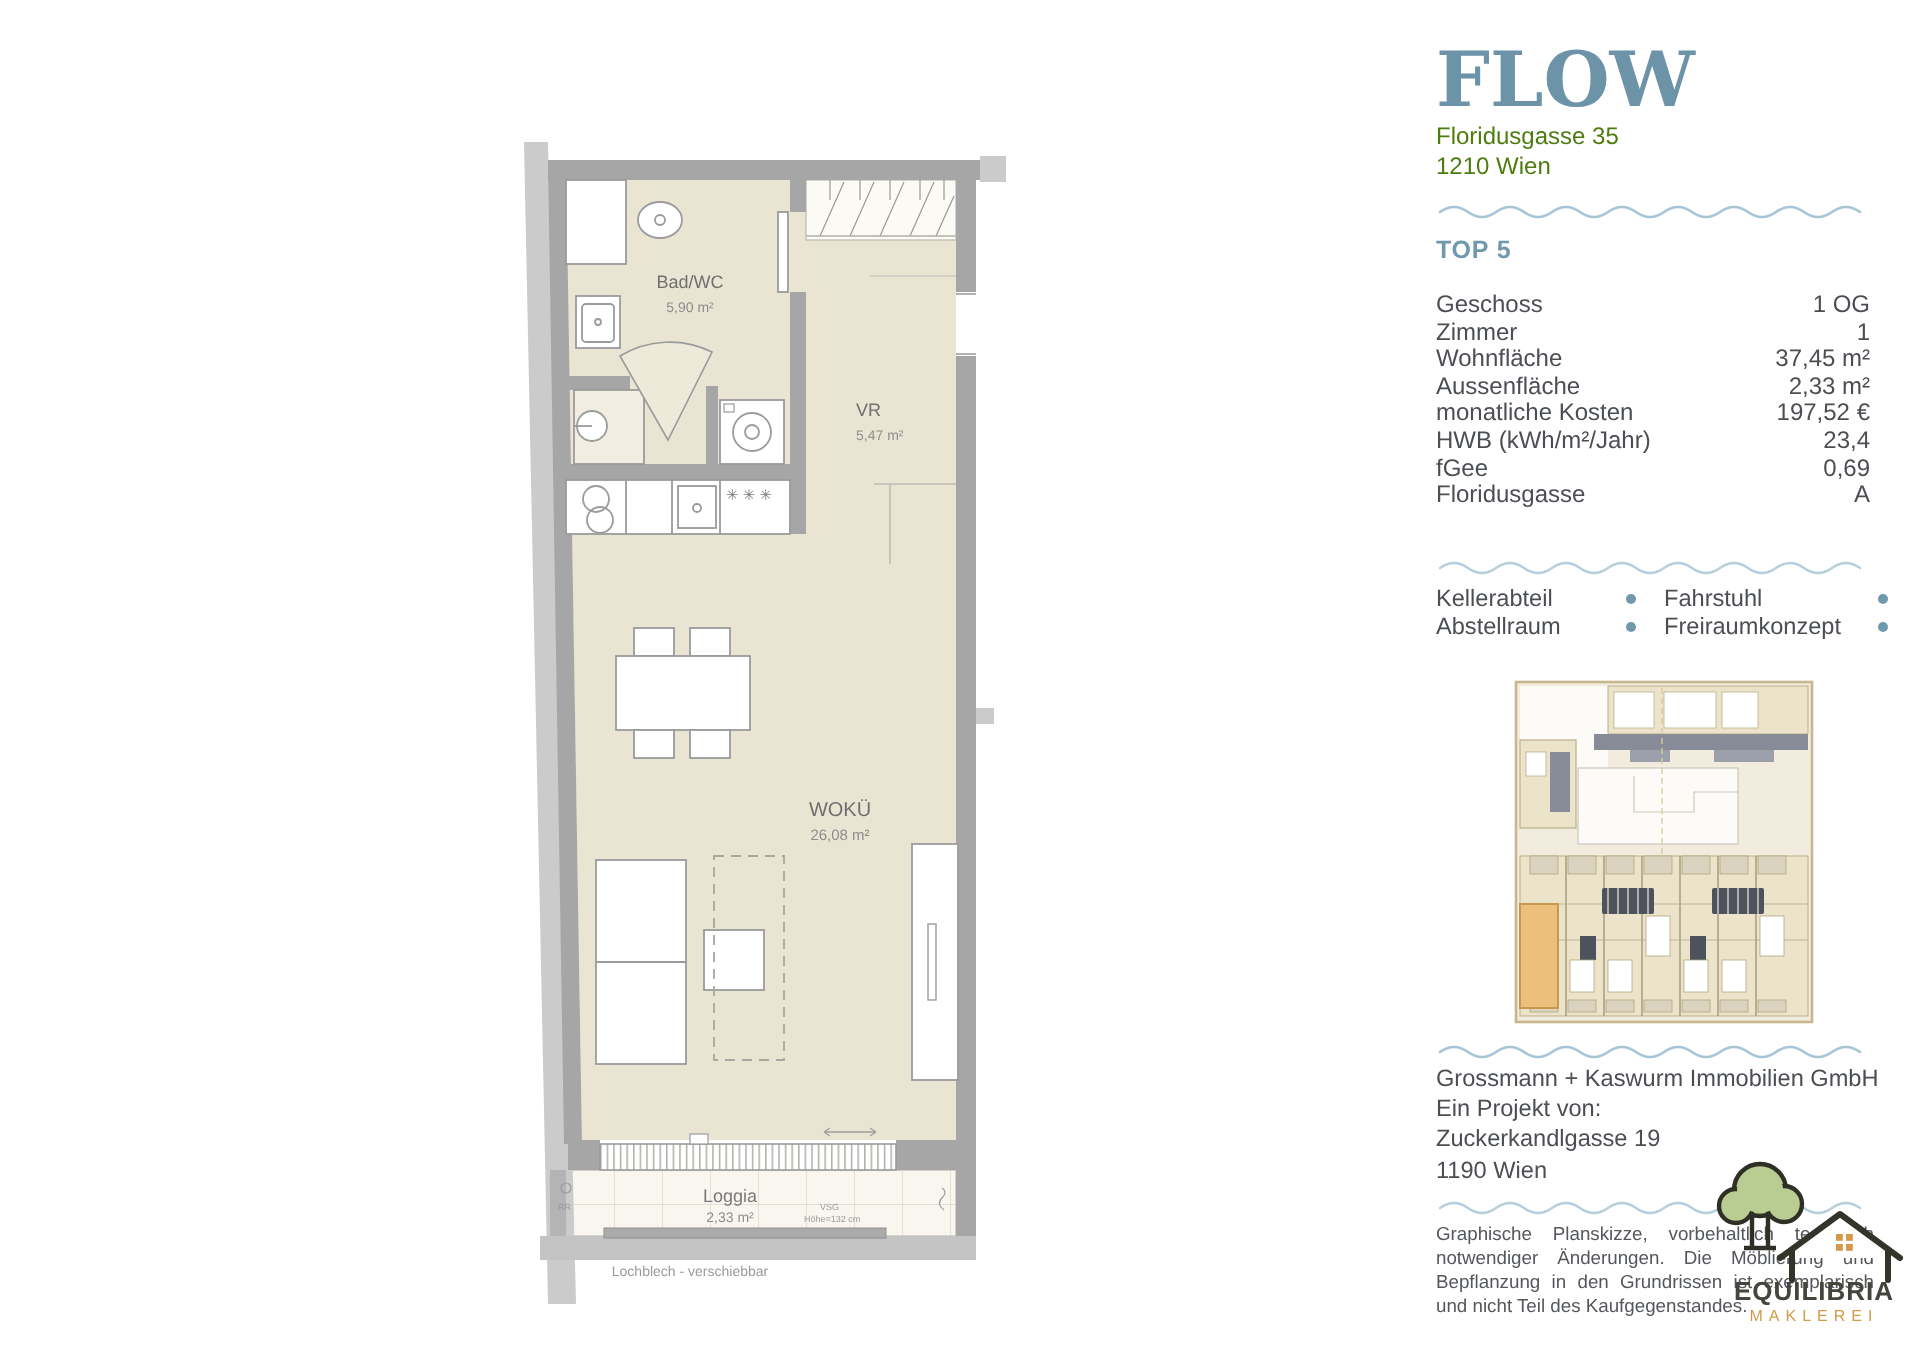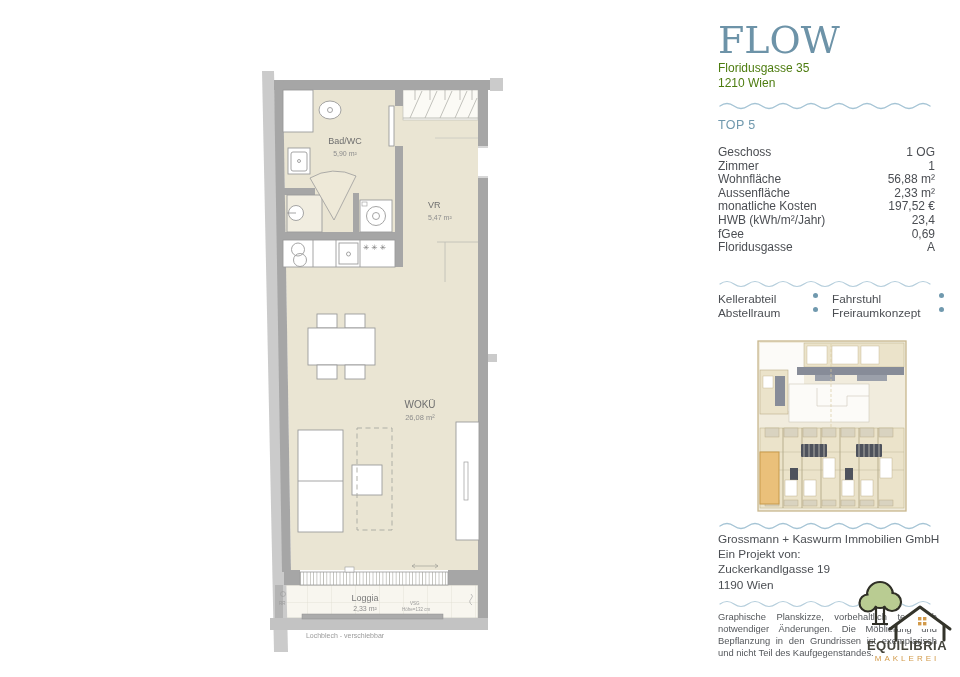--- a/index.html
+++ b/index.html
@@ -3,33 +3,33 @@
 <meta charset="utf-8">
 <style>
   html,body{margin:0;padding:0}
   body{
     width:960px;height:677px;position:relative;background:#ffffff;
     font-family:"Liberation Sans",sans-serif;color:#4b4e53;overflow:hidden;
   }
   
   .brand{position:absolute;left:718px;top:22px;width:220px}
   .flow-logo{
-    font-family:"DejaVu Serif",serif;font-weight:normal;font-size:38px;line-height:36px;
+    font-family:"DejaVu Serif",serif;font-weight:bold;font-size:38px;line-height:36px;
     color:#6d93a8;letter-spacing:0px;
   }
   .address{font-size:12px;line-height:15px;margin-top:3px;color:#4d7c0f}
   .wavy{position:absolute;left:718px;width:218px;height:10px}
-  .top5{position:absolute;left:718px;top:118px;color:#7099ae;font-weight:normal;
+  .top5{position:absolute;left:718px;top:118px;color:#7099ae;font-weight:bold;
         font-size:12.5px;letter-spacing:.4px}
   .details{position:absolute;left:718px;top:146px;width:217px;font-size:12px}
   .details .row{display:flex;justify-content:space-between;line-height:13.6px}
   .details .val{text-align:left;white-space:nowrap}
   .amenities{position:absolute;left:718px;top:293px;width:212px;display:grid;
              grid-template-columns:100px 112px;column-gap:14px;row-gap:1px;font-size:11.8px}
-  .amenity{display:flex;justify-content:space-between;line-height:12.8px}
+  .amenity{display:flex;justify-content:space-between;align-items:center;line-height:12.8px}
   .dot{width:5px;height:5px;border-radius:50%;background:#7099ae;display:inline-block;flex:none}
   .thumb{position:absolute;left:757px;top:340px}
   .project{position:absolute;left:718px;top:532px;font-size:11.8px;line-height:15.2px}
   .disclaimer{position:absolute;left:718px;top:611px;width:219px;font-size:9.4px;
               line-height:12.1px;text-align:justify;color:#54575b;z-index:1}
   .equilibria{position:absolute;left:854px;top:579px;width:106px;z-index:3}
   
   .floorplan{position:absolute;left:250px;top:58px}
   svg text{font-family:"Liberation Sans",sans-serif}
 </style>
@@ -174,21 +174,21 @@
         <span class="val">1 OG</span>
       </div>
 
       <div class="row">
         <span class="lab">Zimmer</span>
         <span class="val">1</span>
       </div>
 
       <div class="row">
         <span class="lab">Wohnfläche</span>
-        <span class="val">56,88 m²</span>
+        <span class="val">37,45 m²</span>
       </div>
 
       <div class="row">
         <span class="lab">Aussenfläche</span>
         <span class="val">2,33 m²</span>
       </div>
 
 
       <div class="row">
         <span class="lab">monatliche Kosten</span>

